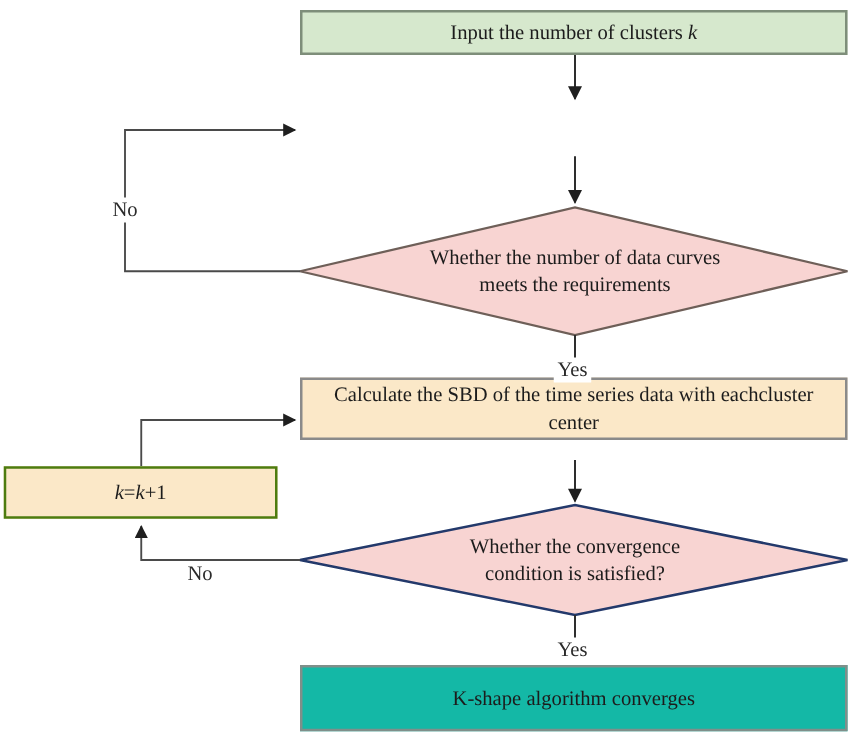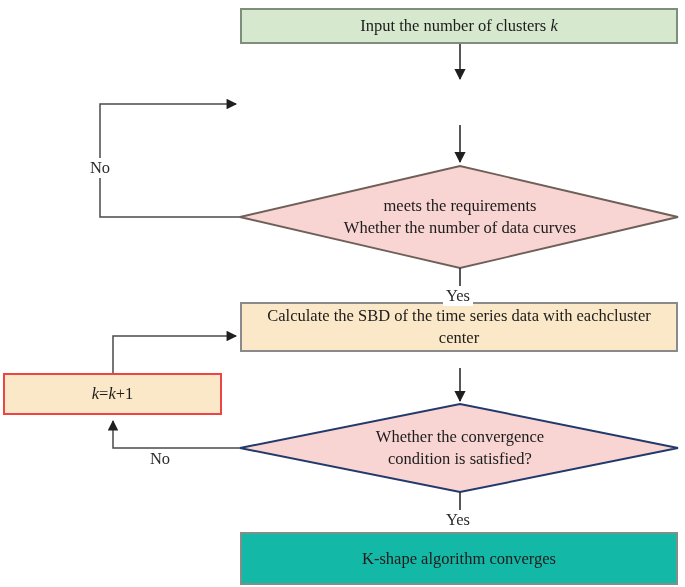--- a/index.html
+++ b/index.html
@@ -29,21 +29,21 @@
     justify-content: center;
     text-align: center;
     font-size: 16.5px;
     line-height: 22px;
     box-sizing: border-box;
     padding: 2px 24px;
   }
   .rect-green  { background: #d6e8cd; border: 2px solid #7e8e7a; }
   .rect-orange { background: #fbe8c8; border: 2px solid #8a8a8a; }
   .rect-teal   { background: #14b8a6; border: 2px solid #7f8f8a; }
-  .rect-kbox   { background: #fbe8c8; border: 2px solid #ef4444; }
+  .rect-kbox   { background: #fbe8c8; border: 2px solid #4d7c0f; }
   .diamond-text {
     position: absolute;
     transform: translate(-50%, -50%);
     text-align: center;
     font-size: 16.5px;
     line-height: 22px;
     white-space: nowrap;
   }
   .diamond-text .dline { display: block; }
   .edge-label {
@@ -90,22 +90,22 @@
       <polyline points="113,373 113,336 236,336" marker-end="url(#arrowhead)"></polyline>
     </g>
   </svg>
 
   <div class="node rect-green" style="left:240px; top:8px; width:438px; height:36px;">
     <span><span>Input the number of clusters </span><span class="it">k</span></span>
   </div>
 
 
   <div class="diamond-text" style="left:460px; top:217px;">
+    <span class="dline">Whether the number of data curves</span>
     <span class="dline">meets the requirements</span>
-    <span class="dline">Whether the number of data curves</span>
   </div>
 
   <div class="node rect-orange" style="left:240px; top:302px; width:438px; height:50px;text-align:center;">
     <span><span class="dline">Calculate the SBD of the time series data with each</span><span class="dline">cluster center</span></span>
   </div>
 
   <div class="node rect-kbox" style="left:3px; top:373px; width:219px; height:42px;">
     <span><span class="it">k</span><span>=</span><span class="it">k</span><span>+1</span></span>
   </div>
 

